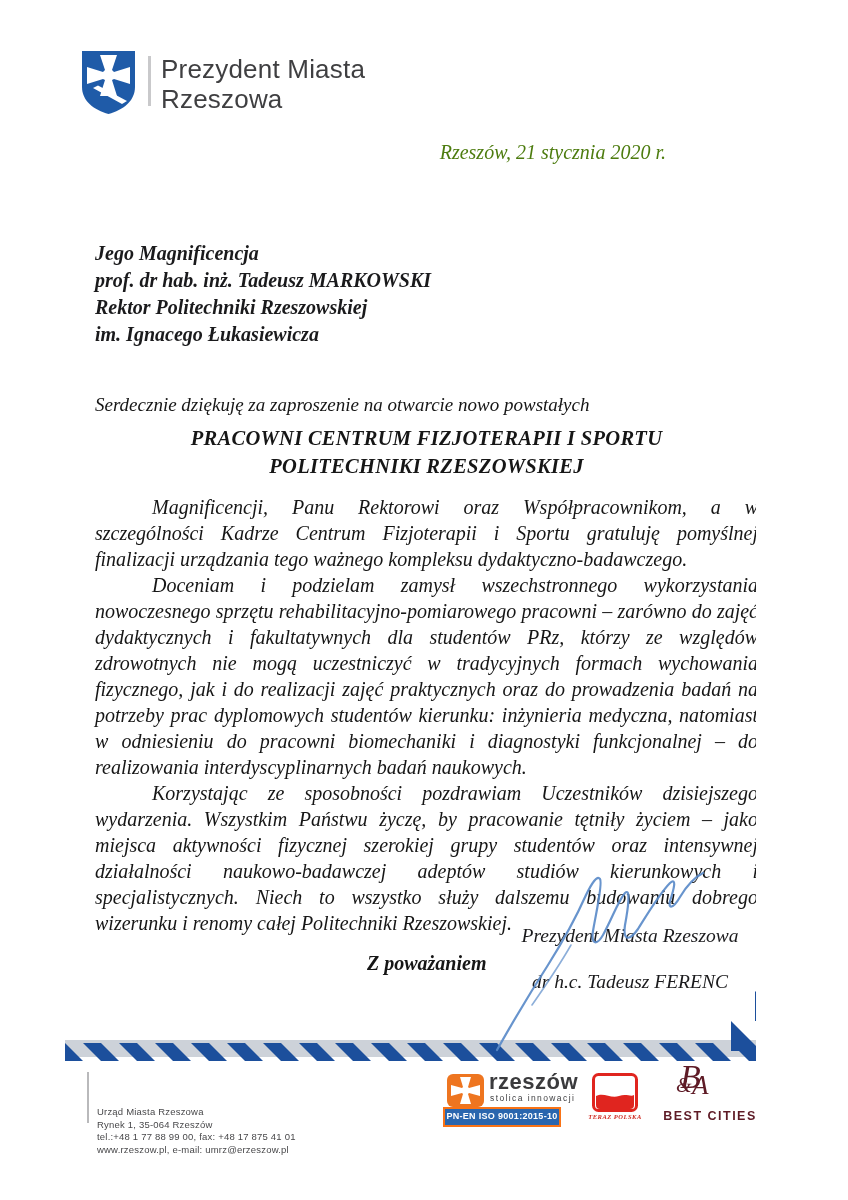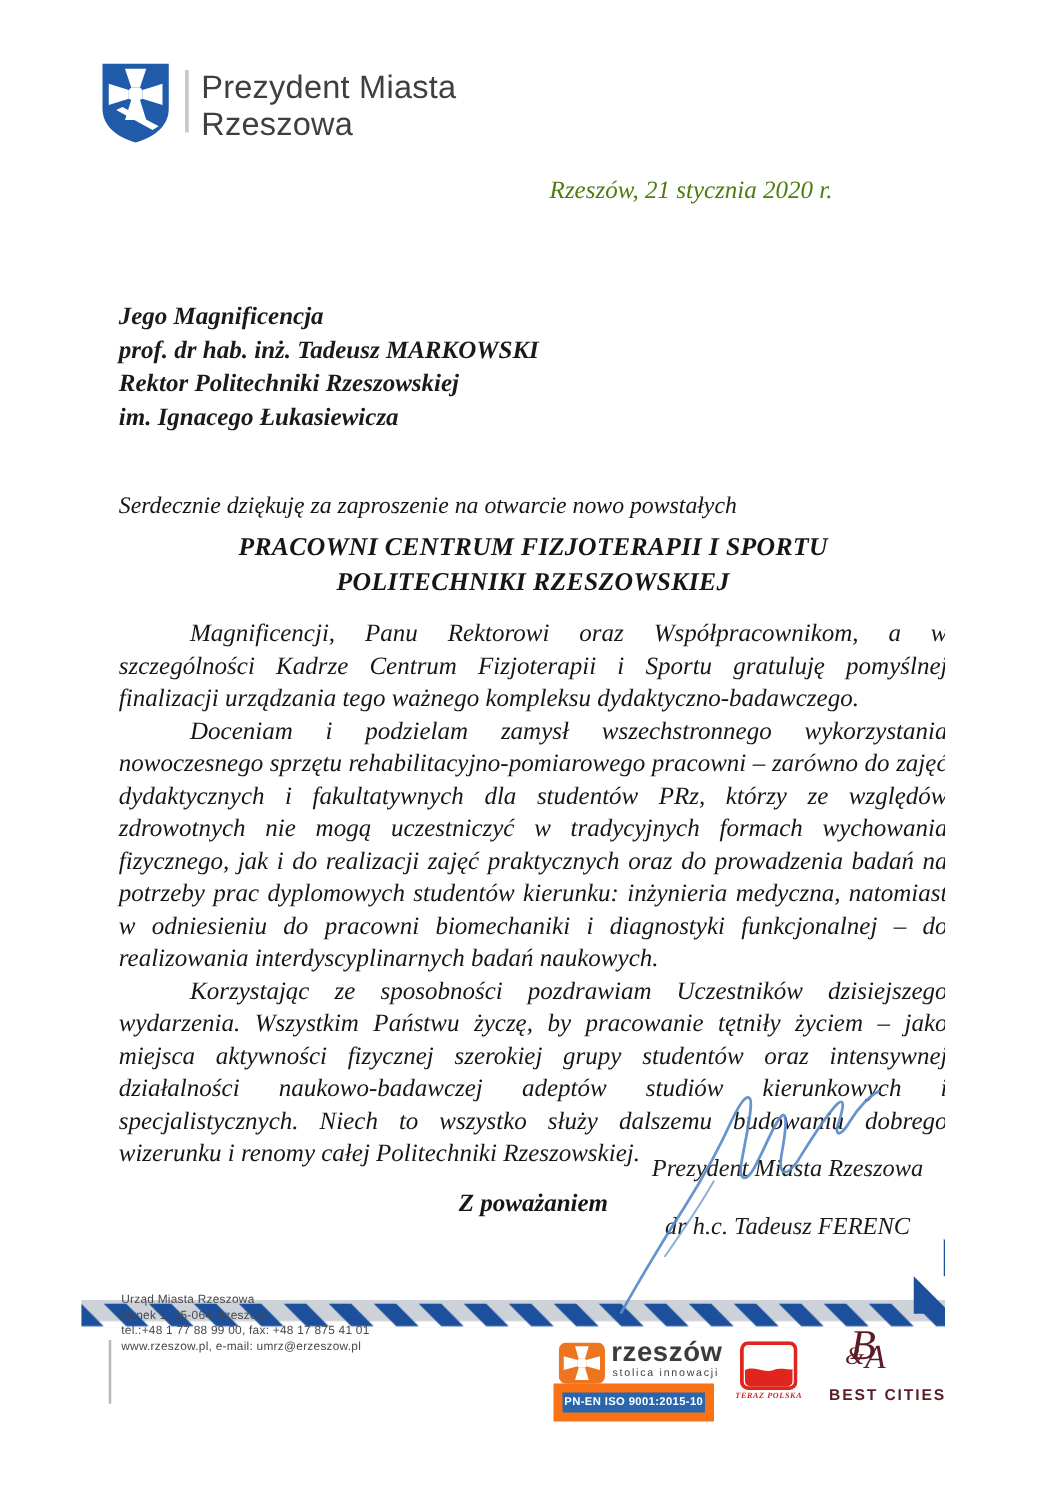--- a/index.html
+++ b/index.html
@@ -33,29 +33,29 @@
              font-style:italic;font-size:19.5px;color:#1b1b1d;}
   .sig-name{margin-top:24px;}
   .sig-scrawl{position:absolute;left:470px;top:853px;z-index:5;pointer-events:none;}
 
   
   .band{position:absolute;left:65px;top:1040px;}
   .stairs{position:absolute;left:725px;top:945px;}
 
   
   .foot-bar{position:absolute;left:87px;top:1072px;width:2px;height:51px;background:#b9b9bb;}
-  .contact{position:absolute;left:97px;top:1034px;font-family:"Liberation Sans",sans-serif;
+  .contact{position:absolute;left:97px;top:1106px;font-family:"Liberation Sans",sans-serif;
            font-size:9.5px;line-height:12.5px;color:#48484a;letter-spacing:0.2px;}
   .rz-logo-box{position:absolute;left:447px;top:1074px;}
   .rz-name{position:absolute;left:489px;top:1069px;font-family:"Liberation Sans",sans-serif;
            font-weight:bold;font-size:22px;color:#3b3b3d;letter-spacing:0.5px;}
   .rz-tagline{position:absolute;left:490px;top:1093px;font-family:"Liberation Sans",sans-serif;
            font-size:8.5px;color:#3e3e40;letter-spacing:1.4px;}
   .iso-badge{position:absolute;left:443px;top:1107px;width:114px;height:16px;background:#2a66ae;
-           border:7px solid #f97316;color:#fff;font-family:"Liberation Sans",sans-serif;
+           border:2px solid #f97316;color:#fff;font-family:"Liberation Sans",sans-serif;
            font-size:9px;font-weight:bold;text-align:center;line-height:15px;letter-spacing:0.3px;}
   .tp-logo{position:absolute;left:592px;top:1073px;}
   .tp-label{position:absolute;left:588px;top:1113px;width:54px;text-align:center;
            font-family:"Liberation Serif",serif;font-style:italic;font-weight:bold;
            font-size:6.5px;color:#cf2a22;letter-spacing:0.5px;}
   .bc-monogram{position:absolute;left:676px;top:1062px;width:52px;height:46px;
            color:#5e1b26;font-family:"Liberation Serif",serif;font-style:italic;}
   .bc-b{position:absolute;left:4px;top:-4px;font-size:34px;}
   .bc-amp{position:absolute;left:0px;top:12px;font-size:20px;}
   .bc-a{position:absolute;left:16px;top:8px;font-size:27px;}

